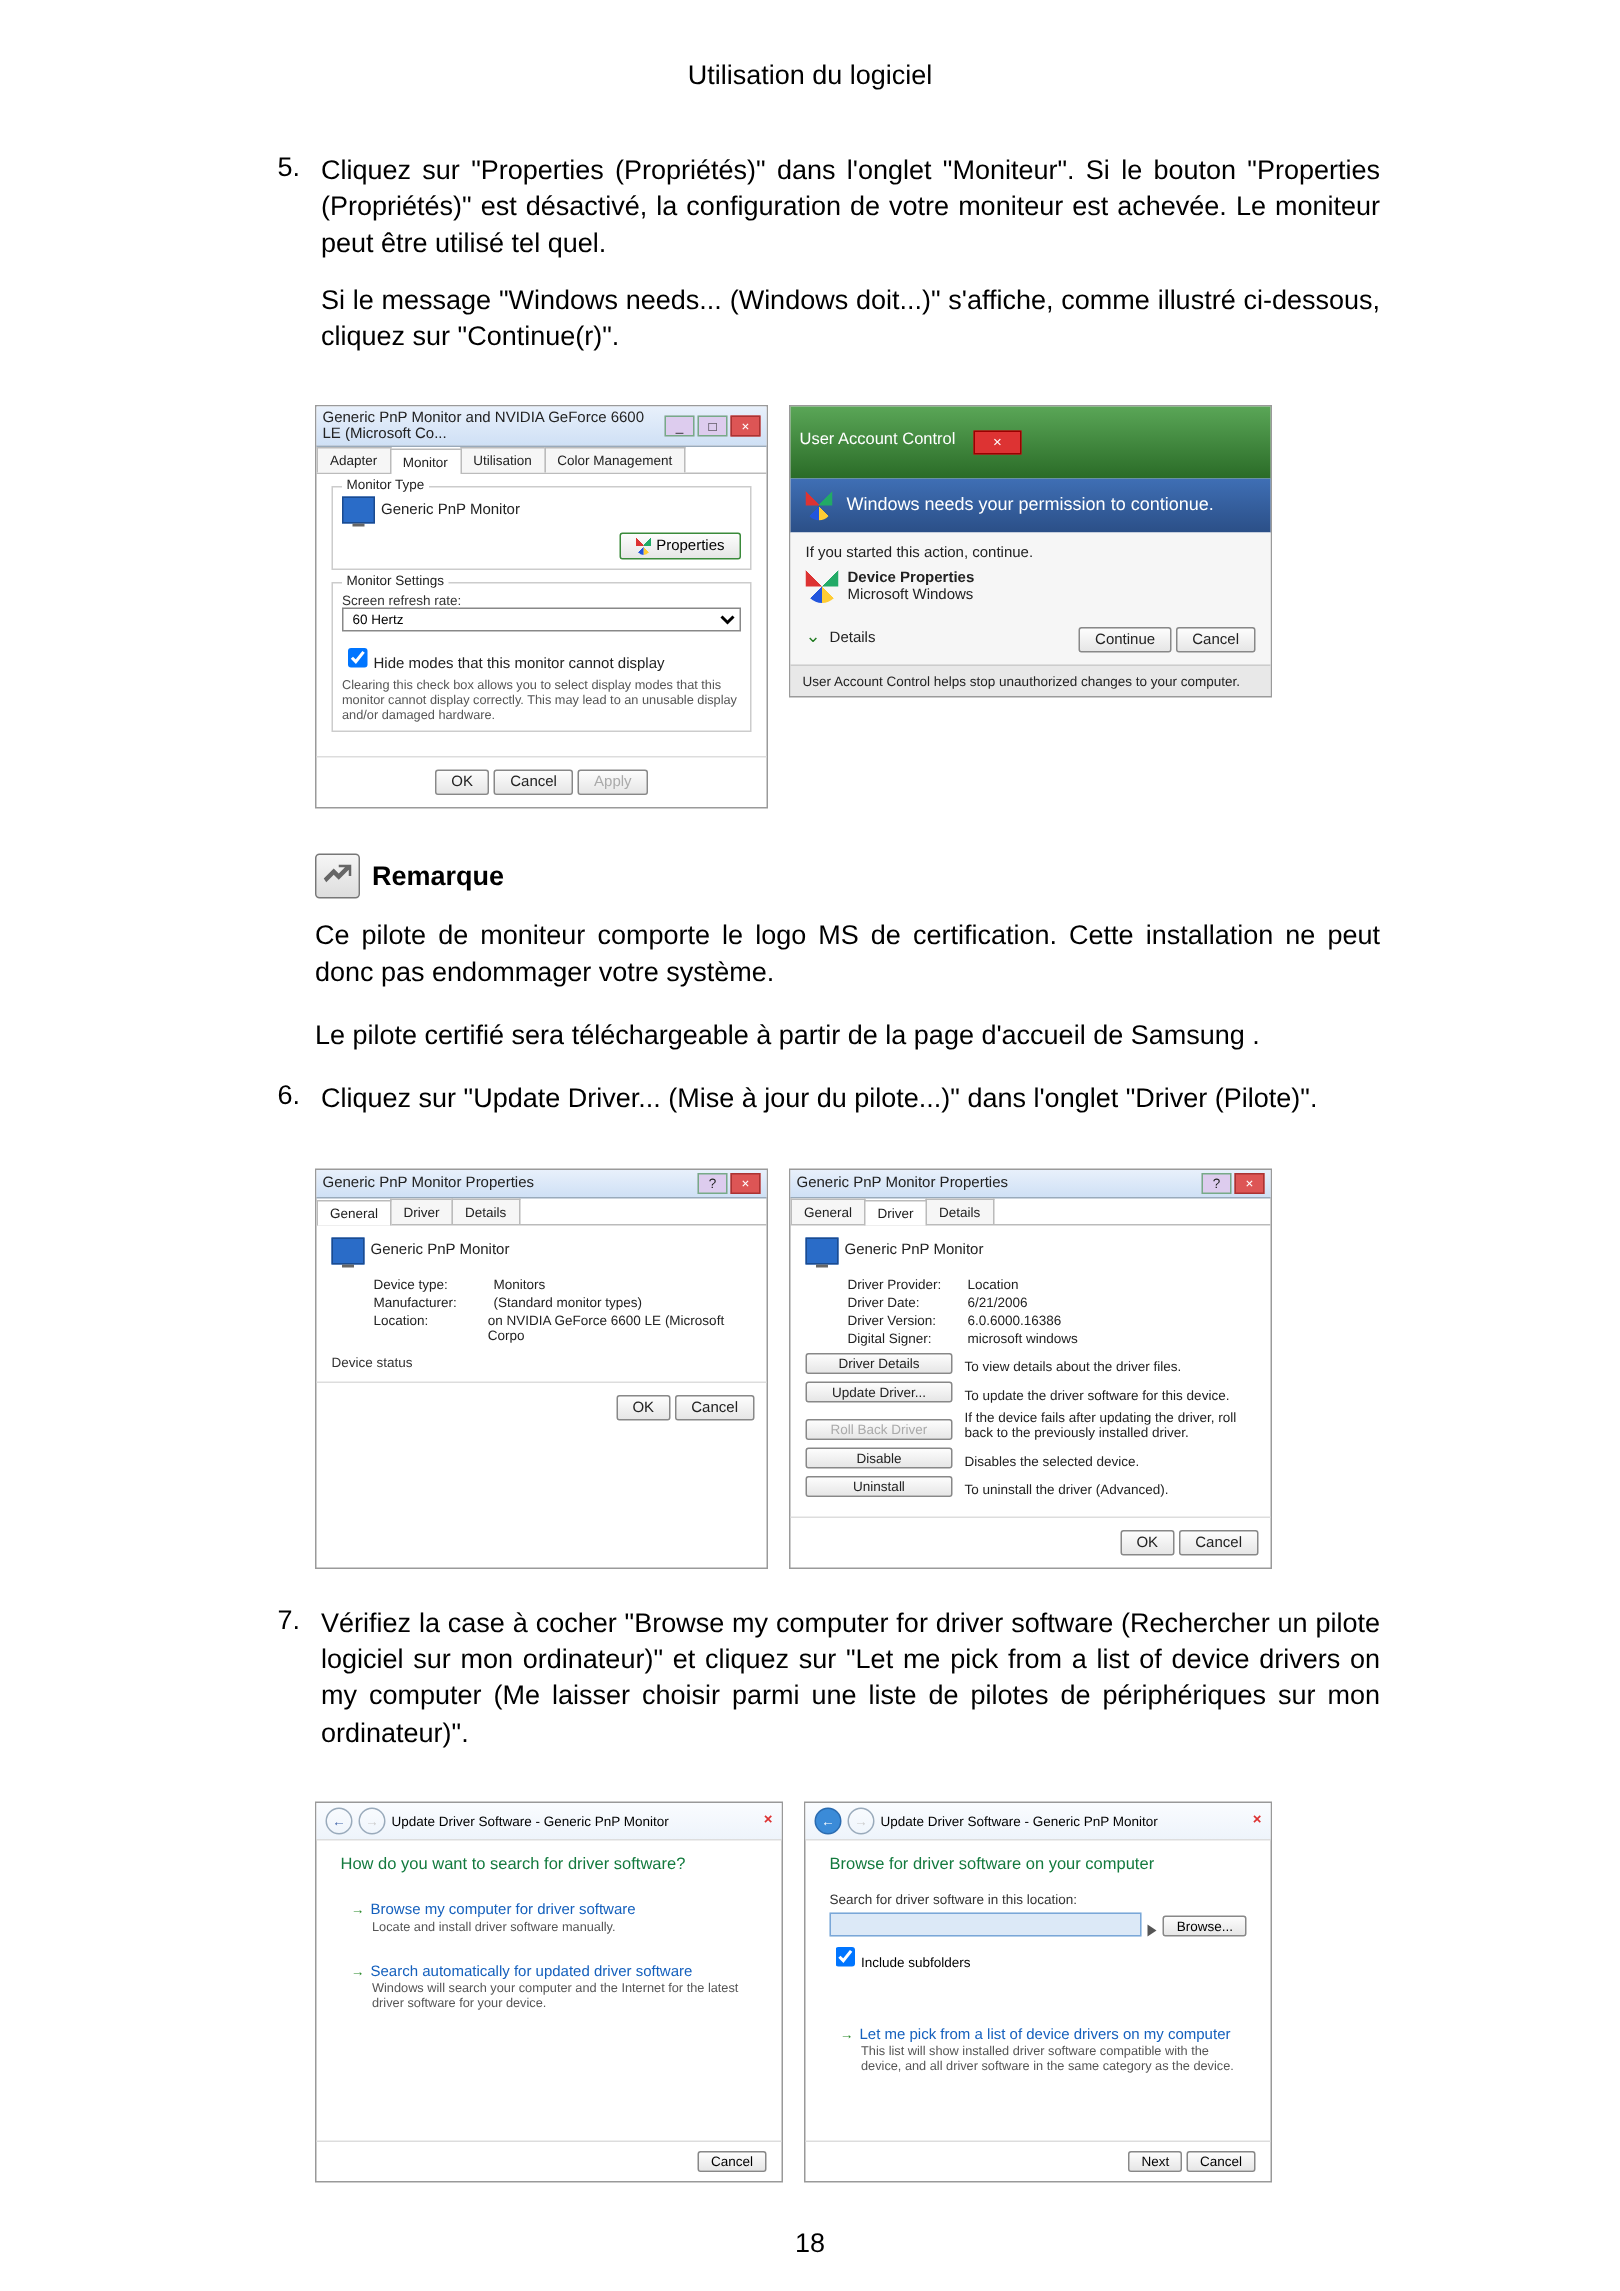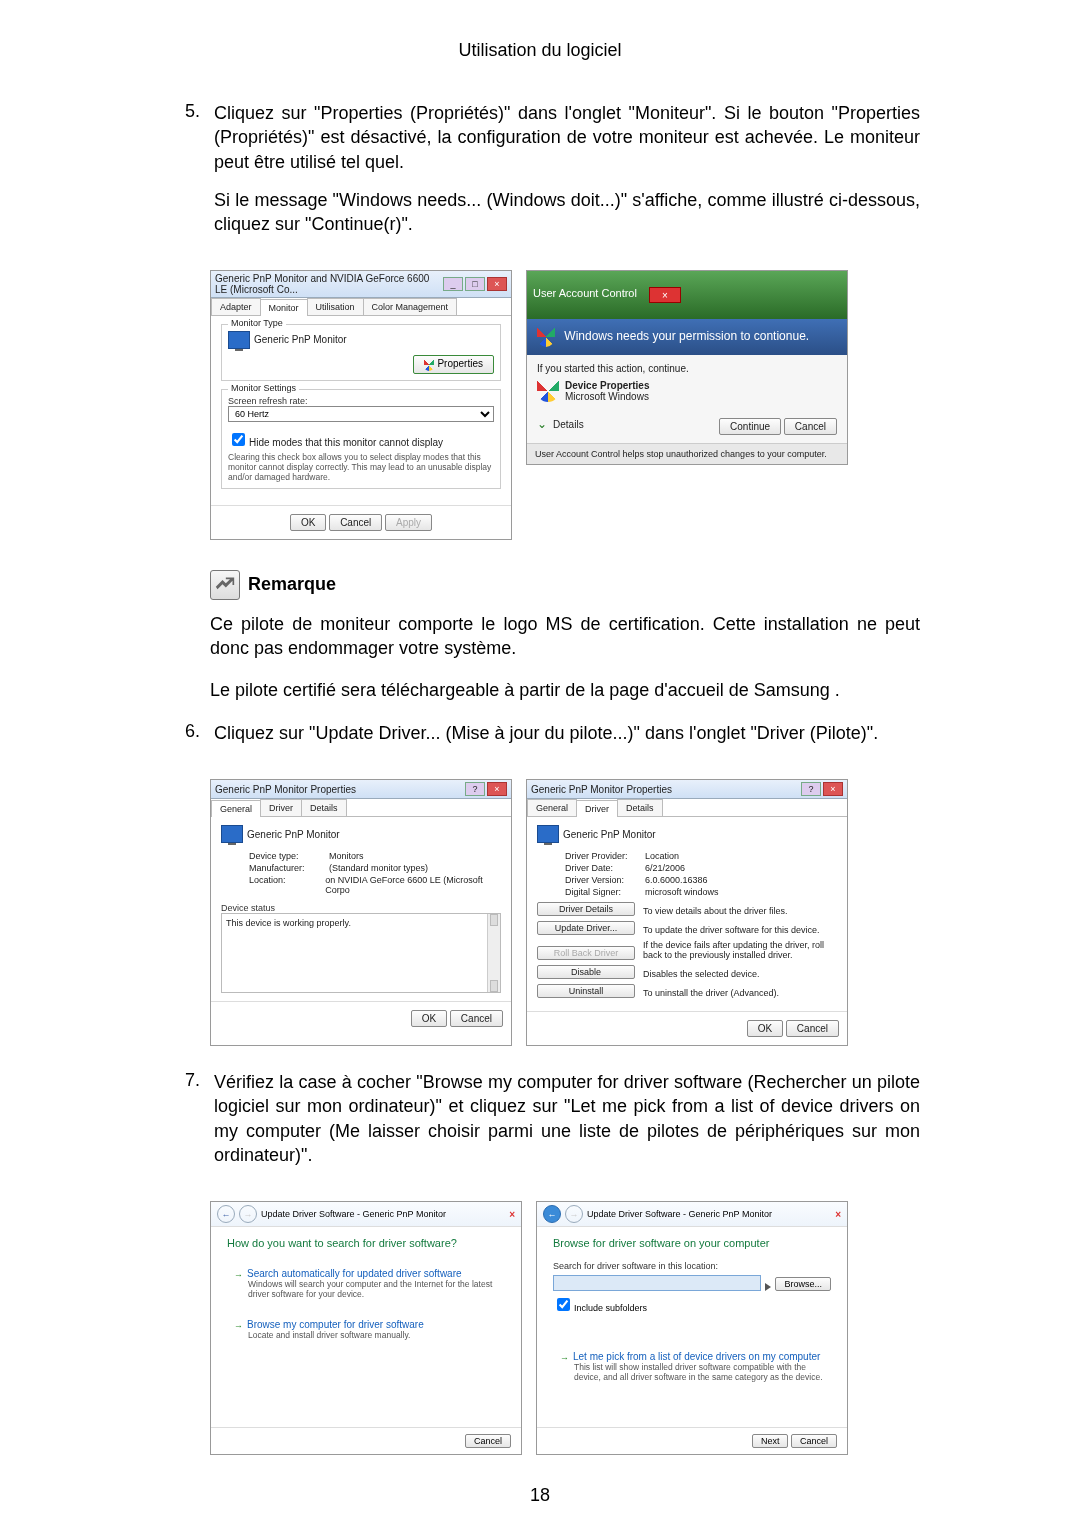--- a/index.html
+++ b/index.html
@@ -291,24 +291,20 @@
           <div class="kv">
               <span class="k">Manufacturer:</span>
               <span>(Standard monitor types)</span>
             </div>
           <div class="kv">
               <span class="k">Location:</span>
               <span>on NVIDIA GeForce 6600 LE (Microsoft Corpo</span>
             </div>
         </div>
         <div style="margin-top:8px" class="small-label">Device status</div>
-        <div class="statusbox">
-          <span>This device is working properly.</span>
-          <div class="scroll-nub"></div>
-        </div>
       </div>
       <div class="dlg-footer" style="text-align:right">
         <span class="btn">OK</span>
         <span class="btn">Cancel</span>
       </div>
     </div>
 
     <div class="dialog" style="width:320px">
       <div class="titlebar">
         <span>Generic PnP Monitor Properties</span>
@@ -387,26 +383,26 @@
         <span class="wiz-head-left">
           <span class="wiz-nav">←</span>
           <span class="wiz-nav" style="color:#ccc">→</span>
           <span>Update Driver Software - Generic PnP Monitor</span>
         </span>
         <span class="wiz-close">×</span>
       </div>
       <div class="wiz-body">
         <div class="wiz-title">How do you want to search for driver software?</div>
         <div class="wiz-opt">
+          <span class="arrow">→</span><span class="ot">Browse my computer for driver software</span>
+          <div class="od">Locate and install driver software manually.</div>
+        </div>
+        <div class="wiz-opt">
           <span class="arrow">→</span><span class="ot">Search automatically for updated driver software</span>
           <div class="od">Windows will search your computer and the Internet for the latest driver software for your device.</div>
-        </div>
-        <div class="wiz-opt">
-          <span class="arrow">→</span><span class="ot">Browse my computer for driver software</span>
-          <div class="od">Locate and install driver software manually.</div>
         </div>
       </div>
       <div class="wiz-footer">
         <span class="btn small">Cancel</span>
       </div>
     </div>
 
     <div class="wizard" style="width:310px">
       <div class="wiz-head">
         <span class="wiz-head-left">

